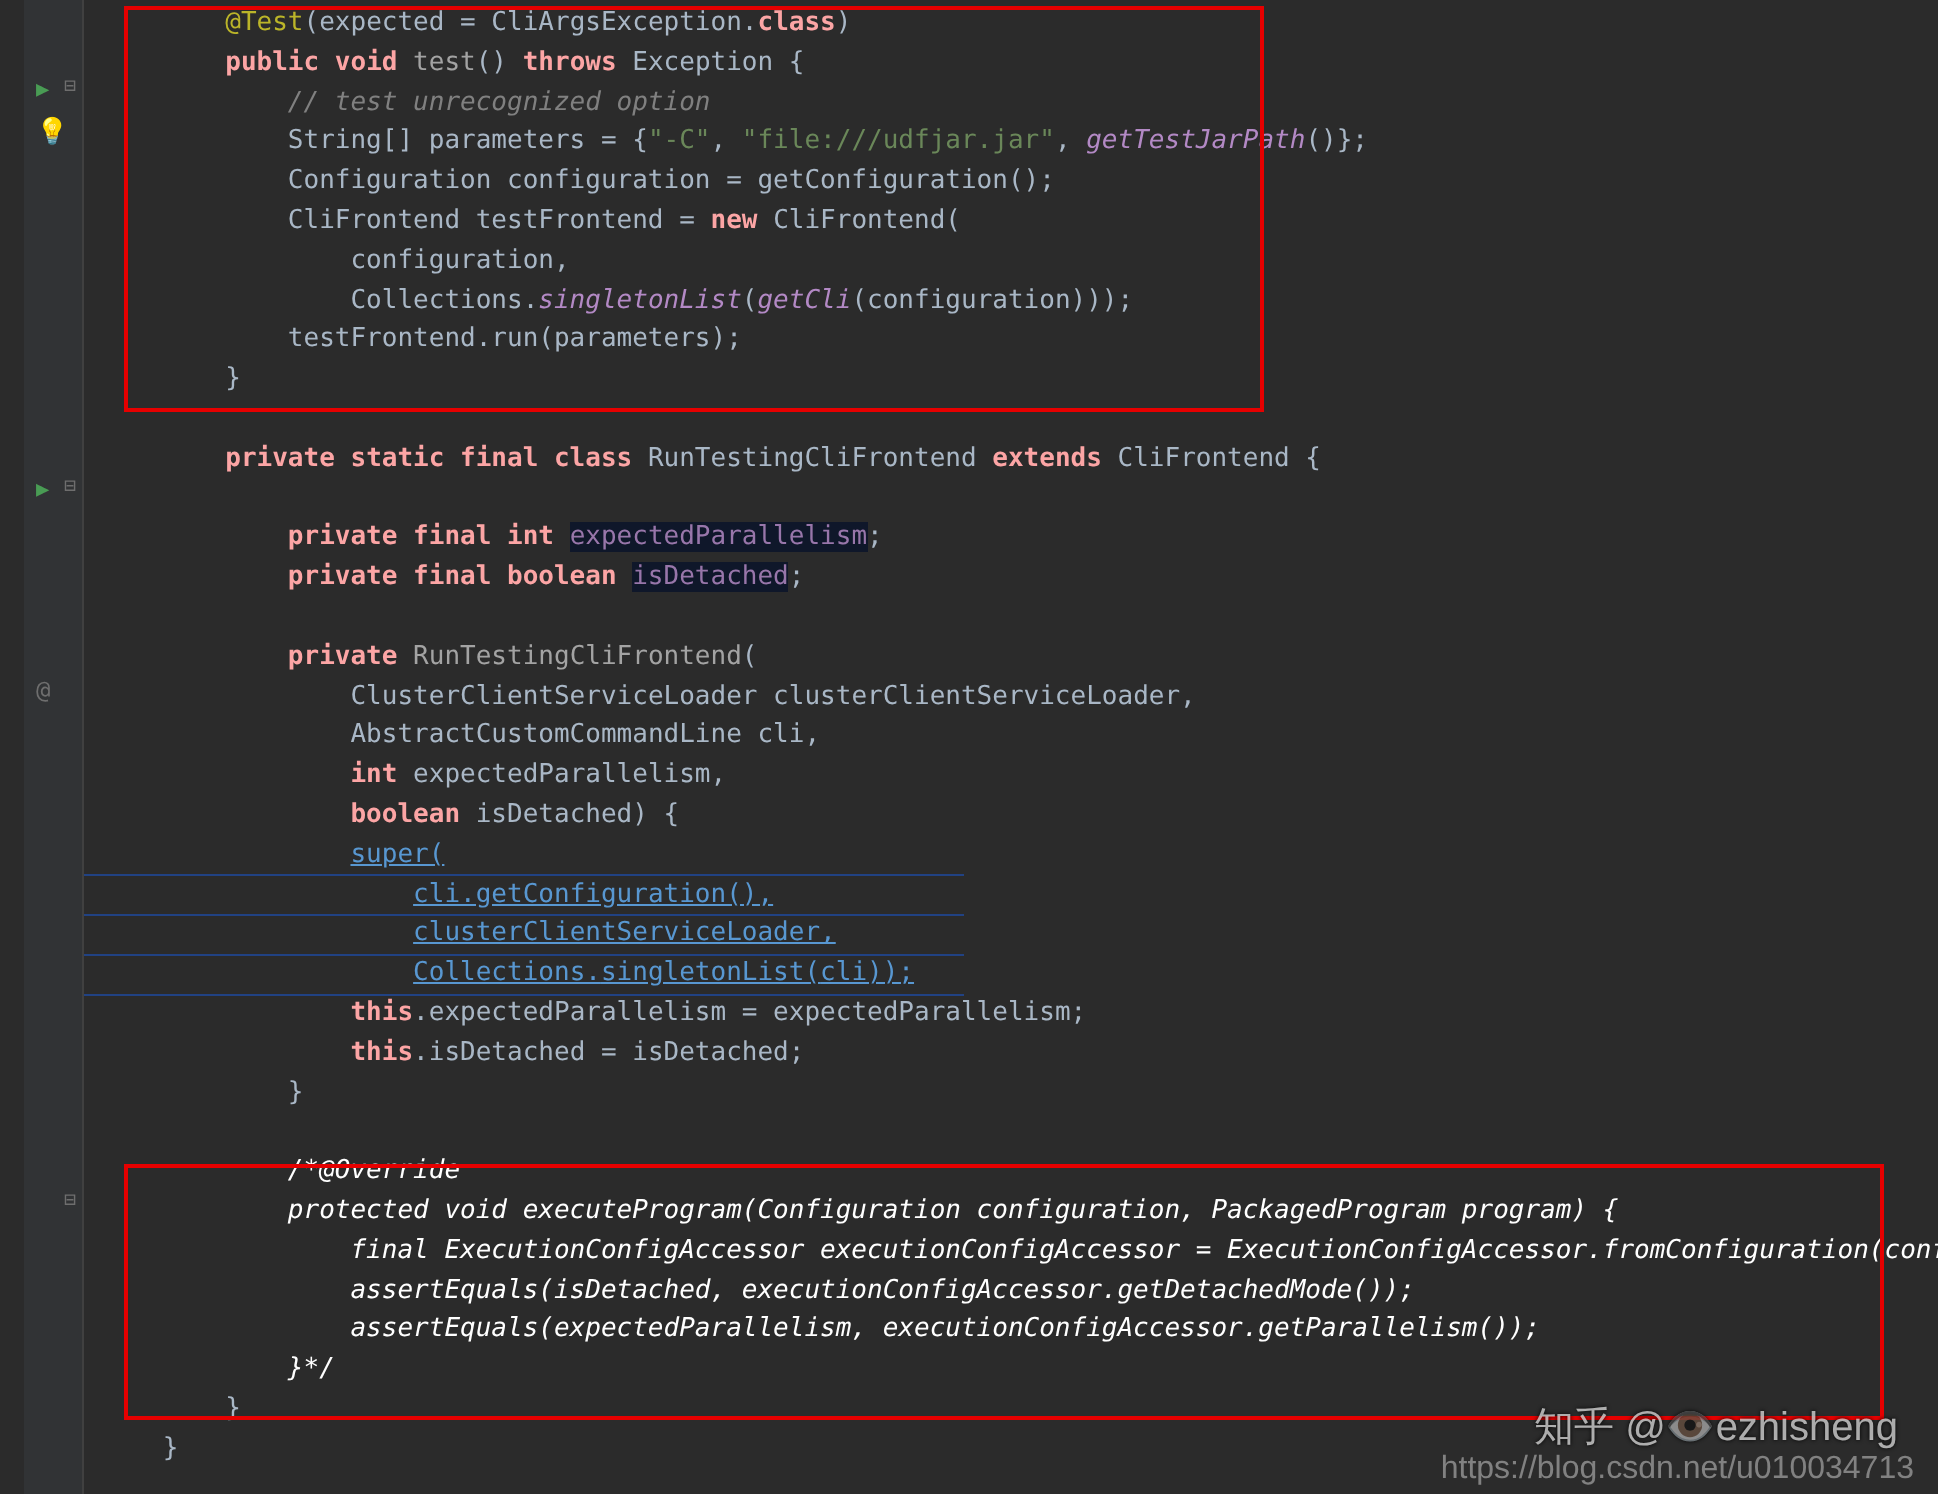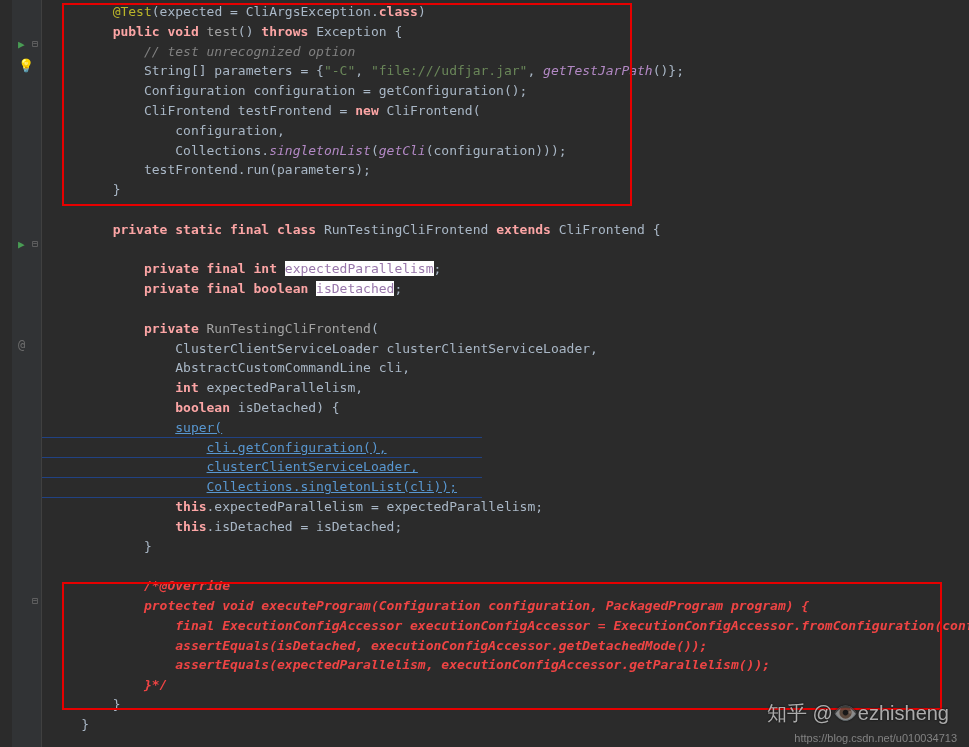--- a/index.html
+++ b/index.html
@@ -57,23 +57,23 @@
     left: 62px;
     width: 880px;
     height: 128px;
   }
   .kw-orange { color: #fca5a5; font-weight: bold; }
   .kw-yellow { color: #bbb529; }
   .str-green { color: #6a8759; }
   .fn-yellow { color: #a3a3a3; }
   .ital-purple { color: #b389c5; font-style: italic; text-align: center; }
   .comment { color: #808080; font-style: italic; }
-  .comment2 { color: #ef4444; font-style: italic; font-weight: bold; }
+  .comment2 { color: #ffffff; font-style: italic; }
   .purple { color: #9876aa; }
-  .hl { background: #ffffff; }
+  .hl { background: #0f172a; }
   .super { color: #5897d1; text-decoration: underline; }
   .gutter-icon {
     position: absolute;
     left: 6px;
     font-size: 11px;
   }
   .run-icon { color: #499C54; }
   .bulb { color: #f5c518; font-size: 13px; }
   .fold { color: #6e6e6e; font-size: 10px; left: 20px; }
   .suppress { color: #6e6e6e; font-size: 12px; }
@@ -86,21 +86,21 @@
     font-size: 20px;
     z-index: 10;
     text-shadow: 0 0 2px #000;
   }
   .watermark2 {
     position: absolute;
     bottom: 3px;
     right: 12px;
     color: rgba(200,200,200,0.55);
     font-family: sans-serif;
-    font-size: 11px;
+    font-size: 16px;
     z-index: 10;
   }
   .blue-line {
     position: absolute;
     left: 0;
     height: 1px;
     background: #214283;
     width: 440px;
     z-index: 0;
   }

